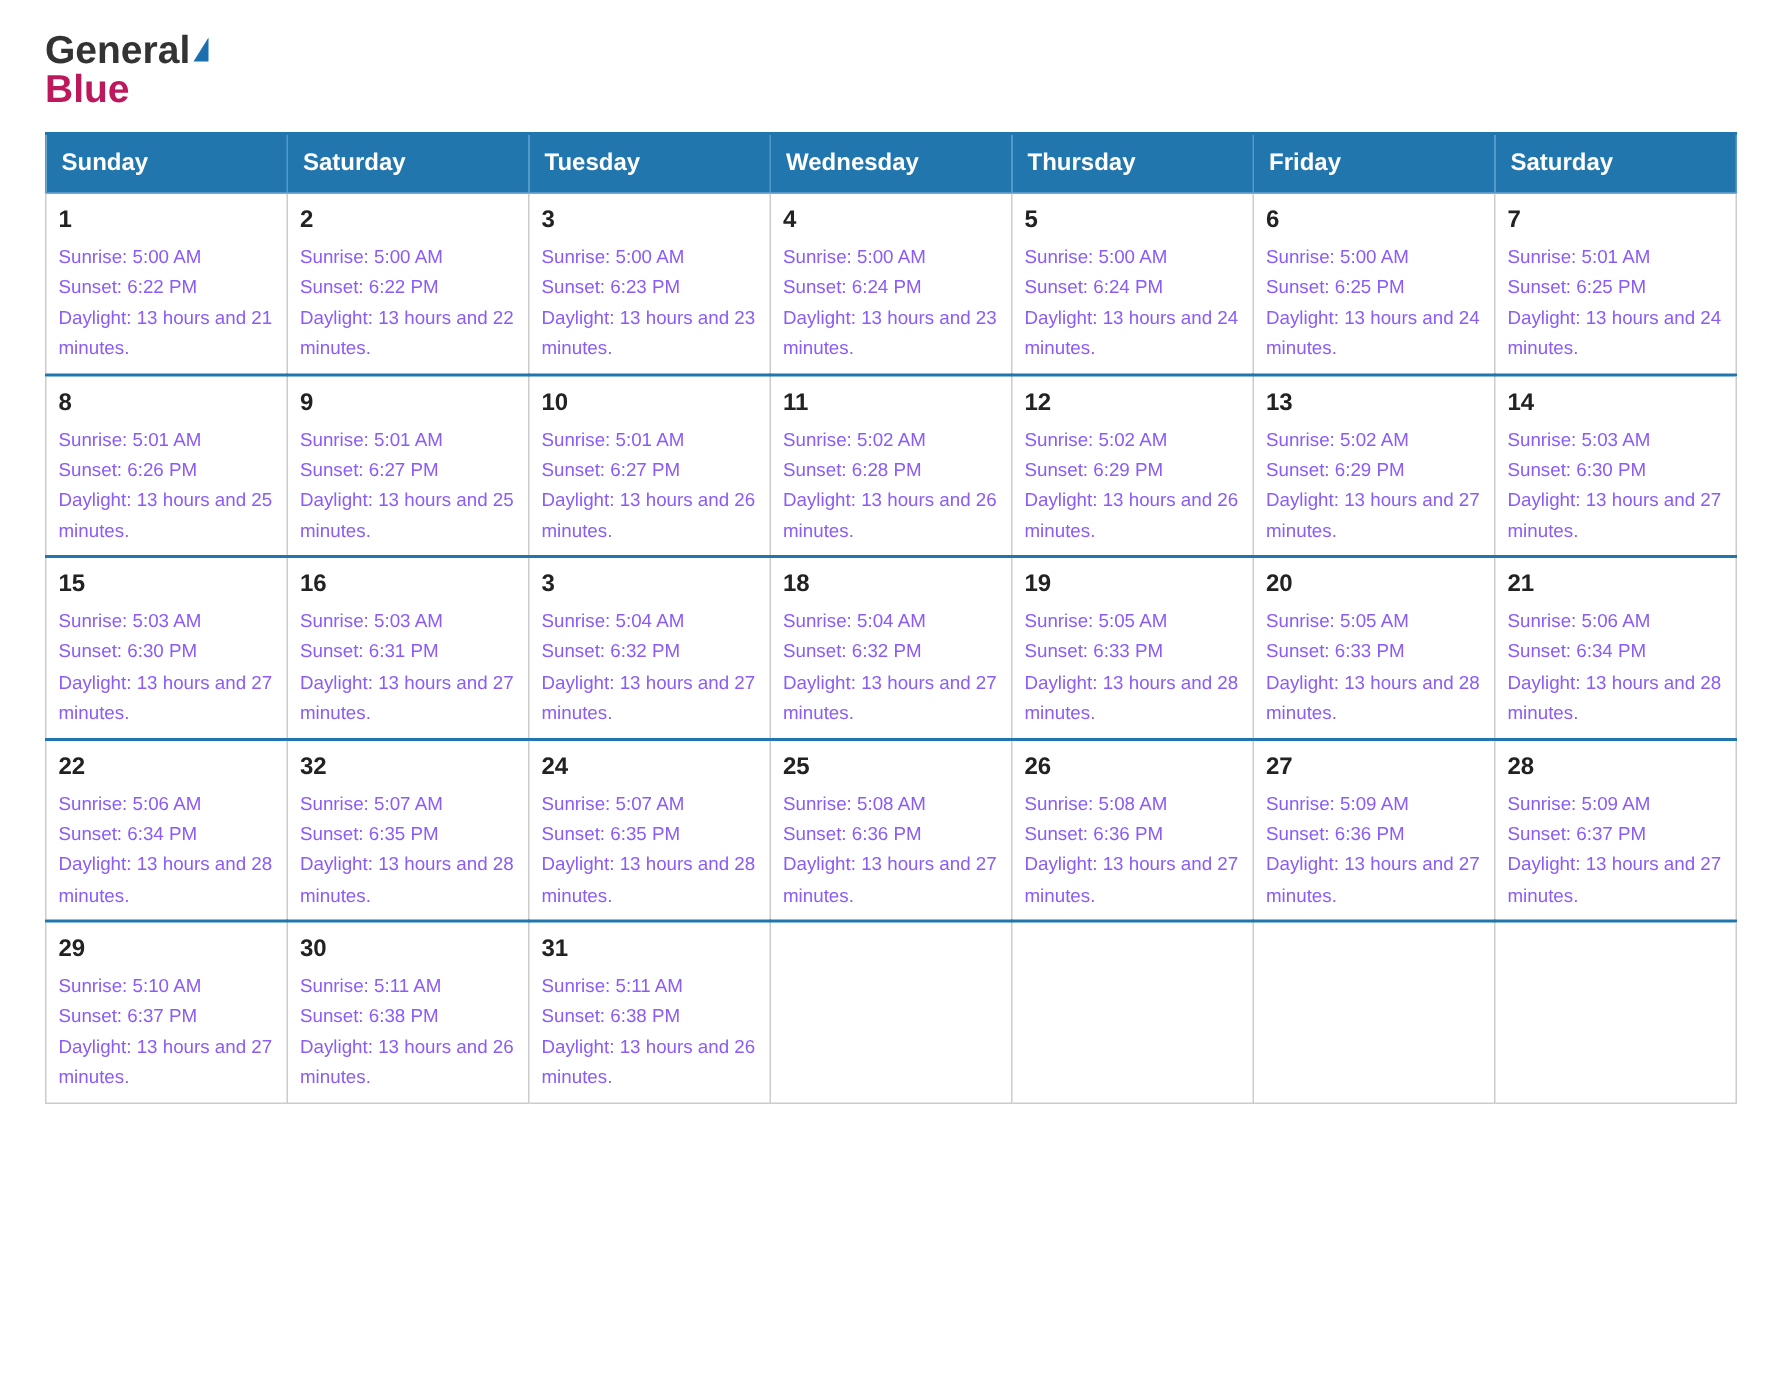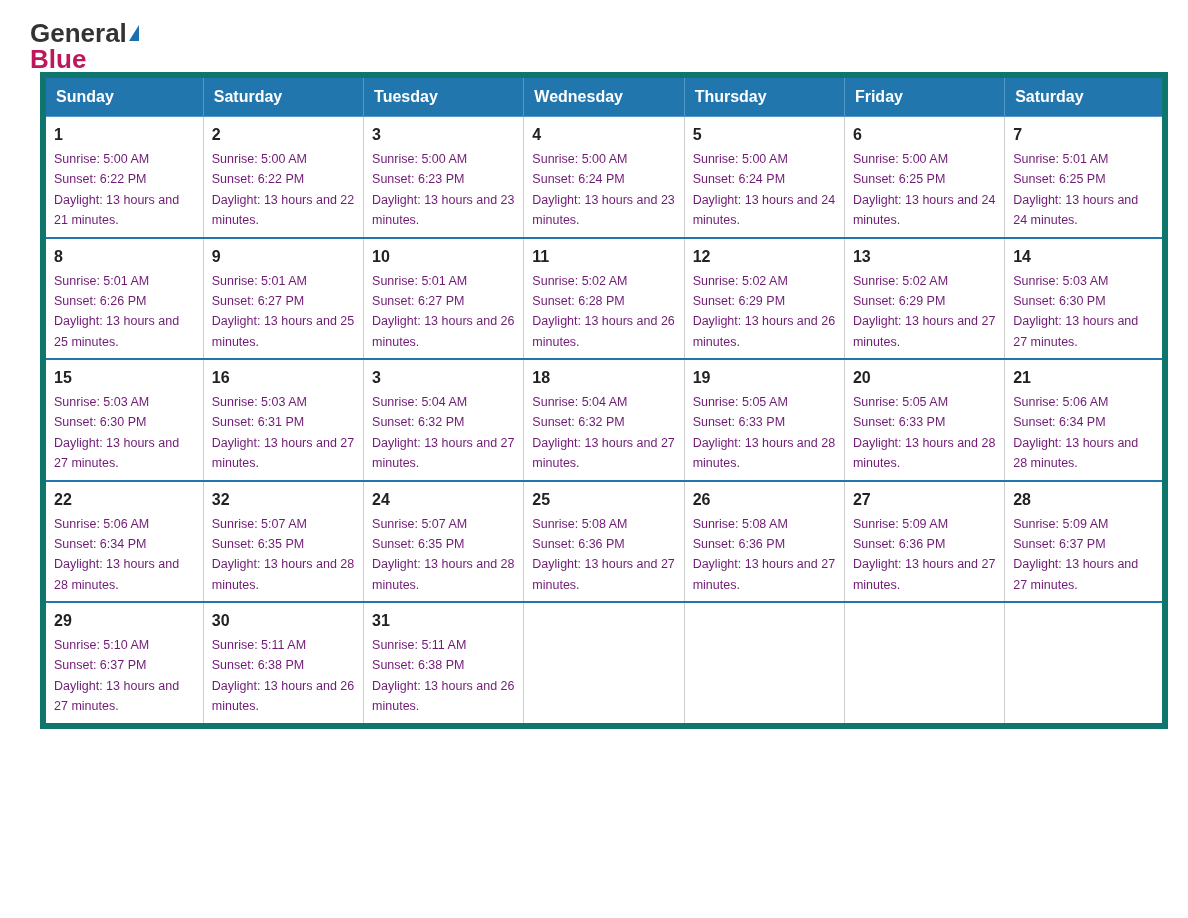--- a/index.html
+++ b/index.html
@@ -7,20 +7,21 @@
       font-family: Arial, Helvetica, sans-serif;
       background: #fff;
       width: 1188px;
       min-height: 918px;
       padding: 20px 30px;
     }
     .header-area {
       display: flex;
       justify-content: space-between;
       align-items: flex-start;
+      margin-bottom: 16px;
     }
     .logo {
       display: flex;
       flex-direction: column;
       align-items: flex-start;
     }
     .logo-general {
       font-size: 26px;
       font-weight: bold;
       color: #333;
@@ -51,22 +52,21 @@
       line-height: 1.1;
     }
     .page-subtitle {
       font-size: 22px;
       color: #444;
       margin-top: 4px;
     }
     .calendar {
       width: 100%;
       border-collapse: collapse;
-      border: 6px solid #0f766e;
-      margin-left: 10px;
+      border: 1px solid #0f766e;
     }
     .calendar th {
       background-color: #2176ae;
       color: #fff;
       font-size: 16px;
       font-weight: bold;
       padding: 10px 10px;
       text-align: left;
       border: 1px solid #5599cc;
     }
@@ -82,21 +82,21 @@
     }
     .day-number {
       font-size: 16px;
       font-weight: bold;
       display: block;
       margin-bottom: 2px;
       color: #222;
     }
     .day-info {
       font-size: 12.5px;
-      color: #701a75;
+      color: #8b5cf6;
       line-height: 1.55;
     }
     .calendar tr {
       border-top: 2px solid #2176ae;
     }
     .calendar tbody tr:first-child {
       border-top: none;
     }
   </style>
 </head>

